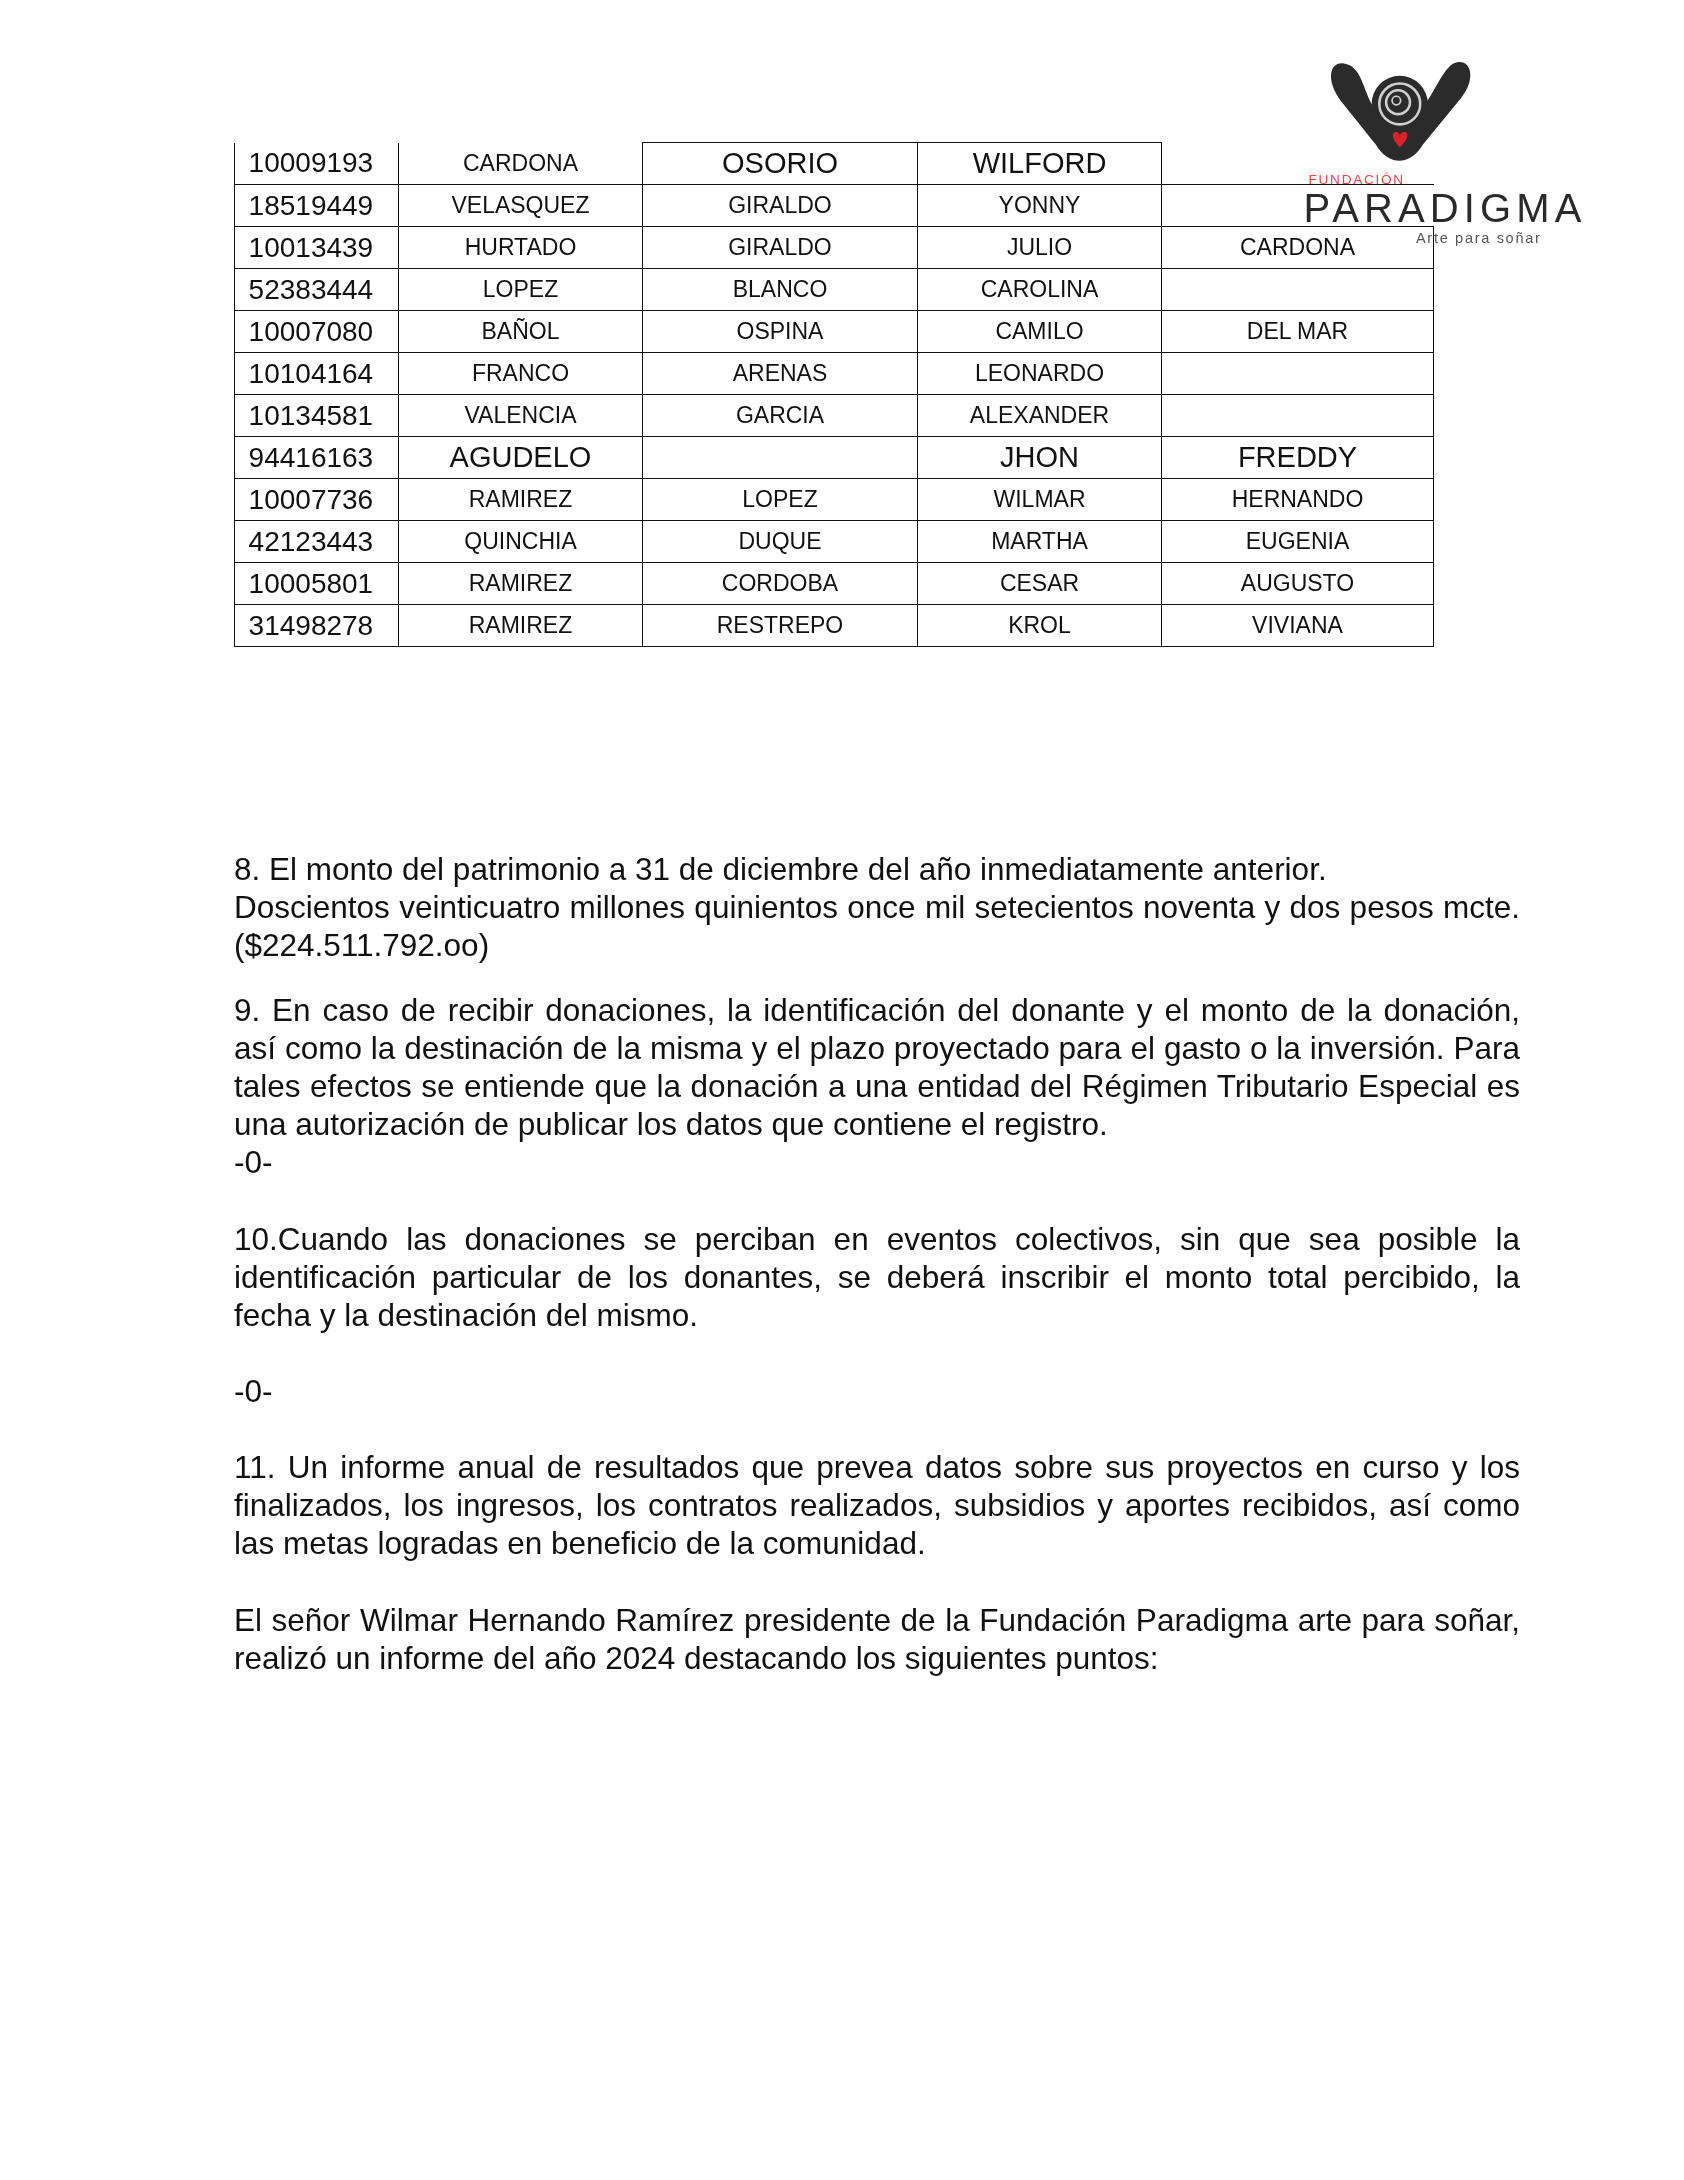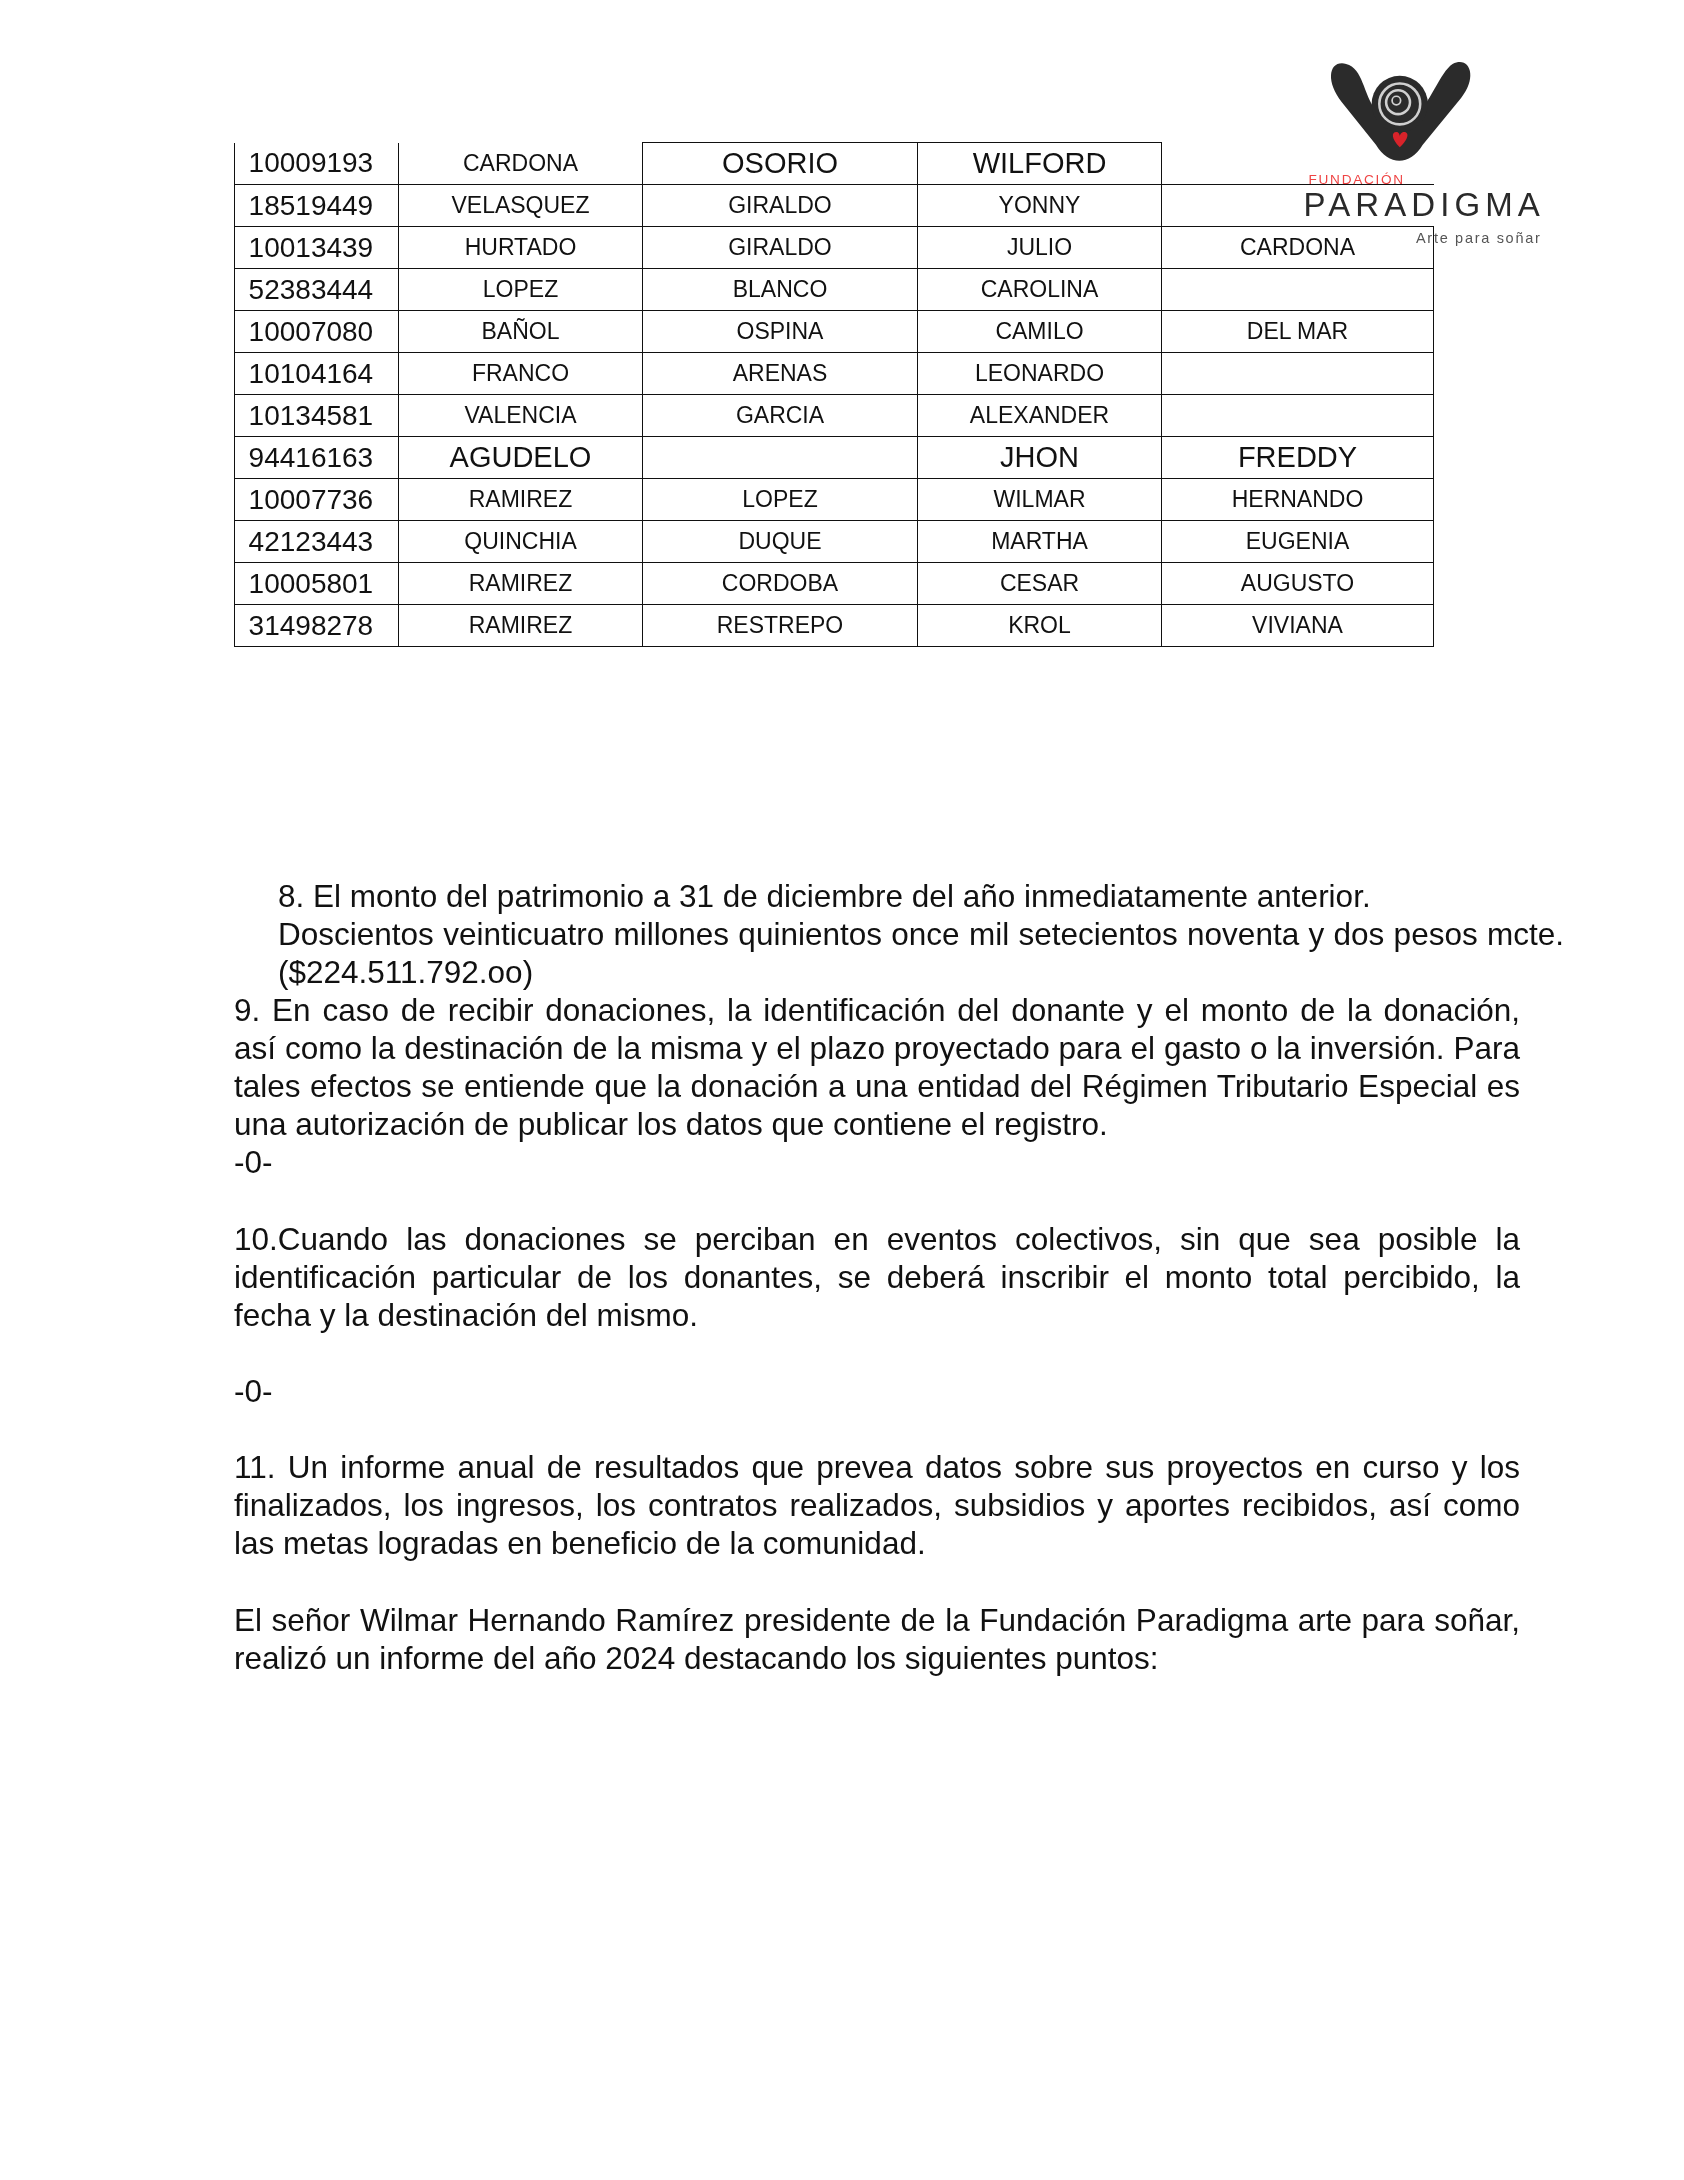--- a/index.html
+++ b/index.html
@@ -1,19 +1,19 @@
 <!DOCTYPE html>
 <html style="font-size:13.6px"><head>
 <meta charset="utf-8">
 <style>
   html, body { margin:0; padding:0; background:#ffffff; }
   body { width:1685px; height:2181px; position:relative; overflow:hidden; font-family:"Liberation Sans", sans-serif; color:#111; }
   .logo { position:absolute; left:1295px; top:51px; width:247px; height:192px; }
   .logo .small { position:absolute; left:13.6px; top:121px; font-size:13.6px; letter-spacing:1.7px; color:#ef4444; }
-  .logo .big { position:absolute; left:8.5px; top:135px; font-size:33px; letter-spacing:5.1px; color:#2a2a2a; font-weight:300; }
+  .logo .big { position:absolute; left:8.5px; top:135px; font-size:40px; letter-spacing:5.1px; color:#2a2a2a; font-weight:300; }
   .logo .tag { position:absolute; left:121px; top:179px; font-size:14.5px; letter-spacing:1.7px; color:#555; }
   table.ids { position:absolute; left:234px; top:142px; border-collapse:collapse; table-layout:fixed; width:1200px;padding-left:27px; }
   table.ids td { height:41px; border:1.7px solid #111; text-align:center; font-size:23px; padding:0; white-space:nowrap; overflow:hidden; }
   table.ids td.id { font-size:28px; text-align:left; padding-left:13.6px; }
   table.ids td.big { font-size:29px; }
   table.ids tr.first td.c1, table.ids tr.first td.c2 { border-top:none; }
   table.ids tr.first td.c5 { border-top:none; border-right:none; }
   table.ids tr.second td.c5 { border-right:none; }
   .text { position:absolute; left:234px; width:1286px; font-size:31.5px; line-height:38px; text-align:justify; }
   .text p { margin:0; }
@@ -125,21 +125,21 @@
       <tr>
         <td class="id c1">31498278</td>
         <td class="c2">RAMIREZ</td>
         <td class="c3">RESTREPO</td>
         <td class="c4">KROL</td>
         <td class="c5">VIVIANA</td>
       </tr>
     </tbody>
 </table>
 
-<div class="text" style="top:877px;margin-left:44px;">
+<div class="text" style="top:850px;">
   <p class="nojust">8. El monto del patrimonio a 31 de diciembre del año inmediatamente anterior.</p>
   <p>Doscientos veinticuatro millones quinientos once mil setecientos noventa y dos pesos mcte. ($224.511.792.oo)</p>
 </div>
 
 <div class="text" style="top:991px;">
   <p>9. En caso de recibir donaciones, la identificación del donante y el monto de la donación, así como la destinación de la misma y el plazo proyectado para el gasto o la inversión. Para tales efectos se entiende que la donación a una entidad del Régimen Tributario Especial es una autorización de publicar los datos que contiene el registro.</p>
   <p>-0-</p>
 </div>
 
 <div class="text" style="top:1220px;">

